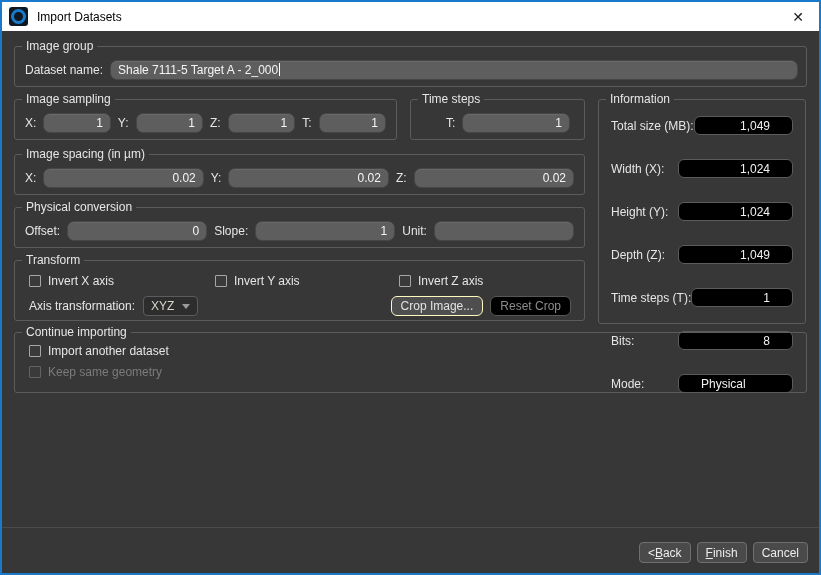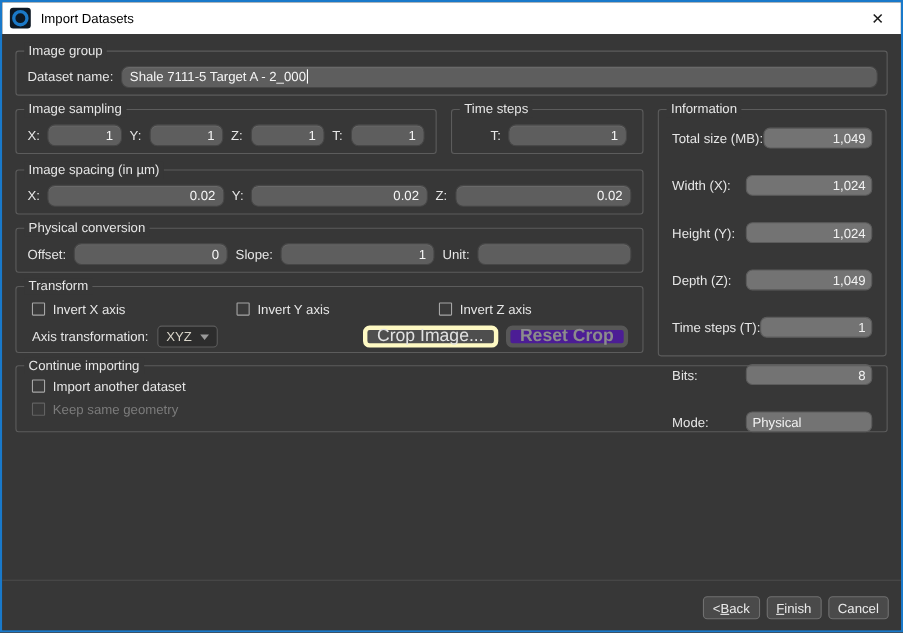--- a/index.html
+++ b/index.html
@@ -22,38 +22,38 @@
   .grow { display:flex; align-items:center; height:100%; box-sizing:border-box; gap:7px; }
   .label { font-size:12px; color:#e6e6e6; white-space:nowrap; }
   .field { height:20px; background:#5e5e5e; border:1px solid #464646; border-radius:7px;
            box-sizing:border-box; display:flex; align-items:center; justify-content:flex-end;
            padding:0 7px; font-size:12px; color:#f5f5f5;
            box-shadow:inset 0 1px 0 rgba(255,255,255,0.07); }
   .field.left { justify-content:flex-start; }
   .caret { display:inline-block; width:1px; height:13px; background:#fff; margin-left:1px; }
   .info-col { display:flex; flex-direction:column; gap:24px; padding:16px 12px 0 12px; }
   .info-row { display:flex; align-items:center; justify-content:space-between; }
-  .ifield { width:115px; height:19px; background:#737373; border:1px solid #5c5c5c; border-radius:6px;
+  .ifield { width:115px; height:19px; background:#000000; border:1px solid #5c5c5c; border-radius:6px;
             box-sizing:border-box; display:flex; align-items:center; justify-content:flex-end;
-            padding:0 5px; font-size:12px; color:#f2f2f2; }
+            padding:0 22px; font-size:12px; color:#f2f2f2; }
   .ifield.left { justify-content:flex-start; }
   .cb { display:flex; align-items:center; gap:7px; position:absolute; }
   .cbbox { width:12px; height:12px; border:1px solid #a6a6a6; background:#3a3a3a;
            border-radius:1px; box-sizing:border-box; flex:0 0 auto; }
   .cb.disabled .cbbox { border-color:#626262; }
   .cb.disabled .label { color:#7b7b7b; }
   .dropdown { height:20px; background:#2d2d2d; border:1px solid #5c5c5c; border-radius:4px;
               display:flex; align-items:center; gap:8px; padding:0 7px; font-size:12px;
               color:#d9d5c9; box-sizing:border-box; }
   .darrow { width:0; height:0; border-left:4px solid transparent; border-right:4px solid transparent;
             border-top:5px solid #9a9a9a; }
-  .mini-btn { height:20px; background:#4e4e4e; border:4px solid #fef9c3; border-radius:6px;
-              display:flex; align-items:center; padding:0 9px; font-size:16px; color:#e2e2e2;
+  .mini-btn { height:20px; background:#4e4e4e; border:1px solid #fef9c3; border-radius:6px;
+              display:flex; align-items:center; padding:0 9px; font-size:12px; color:#e2e2e2;
               box-sizing:border-box; }
-  .mini-btn.disabled { background:#4c1d95; border-color:#575757; color:#8c8c8c;font-weight:bold; }
+  .mini-btn.disabled { background:#000000; border-color:#575757; color:#8c8c8c; }
   .footer-sep { position:absolute; left:0; right:0; top:496px; border-top:1px solid #4b4b4b; }
   .footer-buttons { position:absolute; right:11px; top:511px; display:flex; gap:6px; }
   .btn { height:21px; background:#4a4a4a; border:1px solid #707070; border-radius:4px;
          display:flex; align-items:center; padding:0 8px; font-size:12px; color:#ececec;
          box-sizing:border-box; }
   .u { text-decoration:underline; }
 </style>
 </head>
 <body>
 

